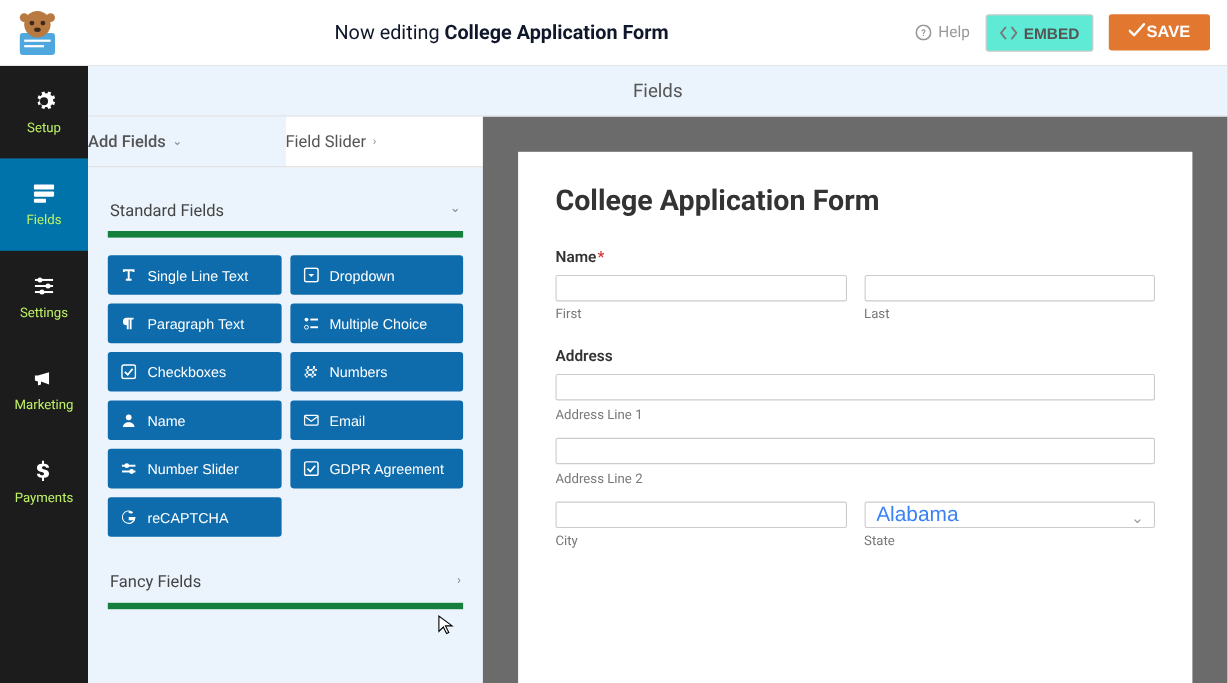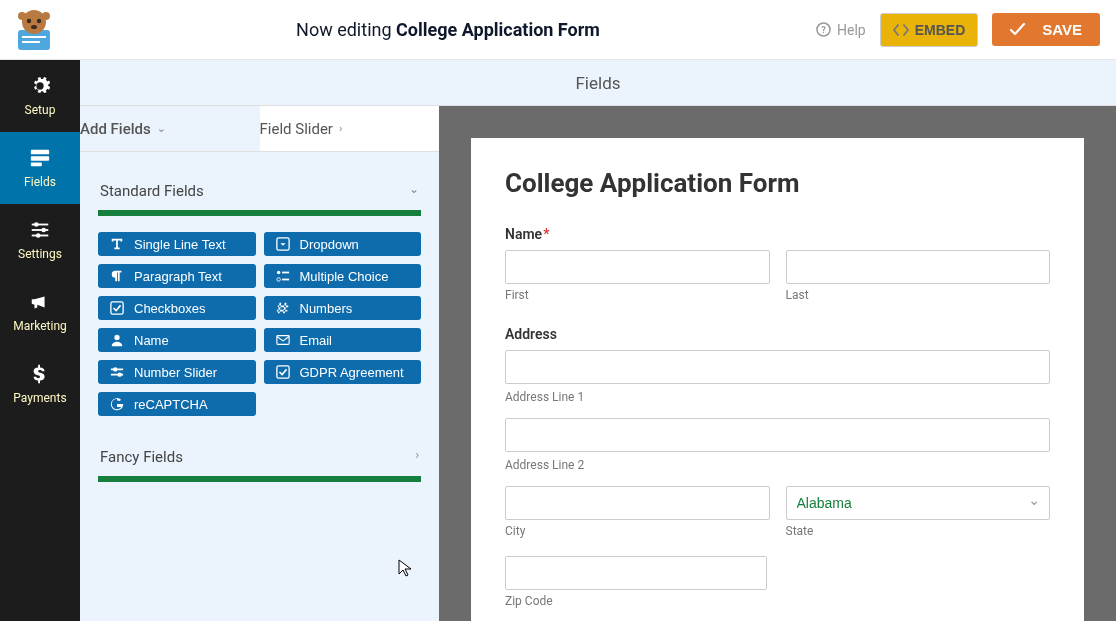--- a/index.html
+++ b/index.html
@@ -23,43 +23,43 @@
       border-bottom: 1px solid #e5e5e5;
       background: #fff;
     }
     .logo-wrap { width: 70px; display:flex; align-items:center; }
     .logo-icon { width: 48px; height: 44px; }
     .topbar-center { flex:1; text-align:center; font-size:18px; color:#0f172a; }
     .topbar-center strong { font-weight:700; }
     .topbar-right { display:flex; align-items:center; gap:14px; }
     .help-link { color:#999; display:flex; align-items:center; gap:6px; font-size:14px; cursor:pointer; }
     .btn-embed {
-      border:1px solid #ccc; background:#eab308; color:#555; font-weight:600;
+      border:1px solid #ccc; background:#5eead4; color:#555; font-weight:600;
       padding:8px 12px; border-radius:3px; cursor:pointer; display:flex; align-items:center; gap:6px;
       font-size:14px;
     }
     .btn-save {
       background:#e27730; color:#fff; border:none; font-weight:700;
-      padding:8px 18px; border-radius:3px; cursor:pointer; display:flex; align-items:center; gap:17px;
+      padding:8px 18px; border-radius:3px; cursor:pointer; display:flex; align-items:flex-start; gap:1px;
       font-size:15px;
     }
 
     
     .body-wrap {
       display:flex;
       height: calc(621px - 60px);
     }
 
     
     .rail {
       width:80px; background:#1c1c1c; display:flex; flex-direction:column;
     }
     .rail-item {
-      height:72px; display:flex; flex-direction:column; align-items:center; justify-content:center;
-      color:#fef9c3; font-size:12px; gap:6px; cursor:pointer;
+      height:84px; display:flex; flex-direction:column; align-items:center; justify-content:center;
+      color:#bef264; font-size:12px; gap:6px; cursor:pointer;
     }
     .rail-item.active { background:#0073aa; }
     .rail-item svg { width:22px; height:22px; fill:#fff; }
 
     
     .main {
       flex:1; display:flex; flex-direction:column;
       background:#ebf3fc;
     }
     .section-title {
@@ -88,40 +88,40 @@
       padding:10px 2px; border-bottom:6px solid #15803d; color:#444;
       cursor:pointer; font-size:15px;
     }
     .group-header .chev { font-size:12px; color:#888; }
 
     .field-grid {
       display:grid; grid-template-columns:1fr 1fr; gap:8px; padding:16px 0 22px 0;
     }
     .field-btn {
       background:#0e6cad; color:#fff; border:none; border-radius:3px;
-      height:24px; display:flex; align-items:center; gap:10px;
+      height:36px; display:flex; align-items:center; gap:10px;
       padding:0 12px; font-size:13px; cursor:pointer; text-align:left;
     }
     .field-btn svg { width:14px; height:14px; fill:#fff; flex-shrink:0; }
 
     
     .preview-wrap {
       flex:1; background:#6b6b6b; padding:32px 32px 0 32px; overflow:auto;
     }
     .form-card {
       background:#fff; padding:30px 34px 40px 34px; min-height:100%;
     }
     .form-title { font-size:26px; font-weight:700; color:#333; margin-bottom:28px; }
     .field-label { font-weight:600; font-size:14px; color:#333; margin-bottom:8px; display:block; }
     .req { color:#d63638; margin-left:1px; }
     .row { display:flex; gap:16px; margin-bottom:4px; }
     .col { flex:1; }
     .text-input, .select-input {
-      width:100%; height:34px; border:1px solid #ccc; border-radius:2px;
-      padding:0 10px; font-size:14px; background:#fff; color:#15803d;
+      width:100%; height:24px; border:1px solid #ccc; border-radius:2px;
+      padding:0 10px; font-size:19px; background:#fff; color:#3b82f6;
     }
     .select-input { appearance:none; -webkit-appearance:none; position:relative; }
     .select-wrap { position:relative; }
     .select-wrap::after {
       content:"⌄"; position:absolute; right:10px; top:6px; color:#999; font-size:14px; pointer-events:none;
     }
     .sub-label { font-size:12px; color:#777; margin-top:4px; margin-bottom:14px; display:block; }
     .field-block { margin-bottom:10px; }
     .addr-input { margin-bottom:2px; }
 
@@ -361,26 +361,20 @@
               <div class="col">
                 <div class="select-wrap">
                   <select class="select-input">
                     <option>Alabama</option>
                   </select>
                 </div>
                 <span class="sub-label">State</span>
               </div>
             </div>
 
-            <div class="row">
-              <div class="col" style="max-width:48%;">
-                <input type="text" class="text-input" style="">
-                <span class="sub-label">Zip Code</span>
-              </div>
-            </div>
           </div>
         </div>
       </div>
 
     </div>
   </div>
 </div>
 
 <svg class="fake-cursor" viewBox="0 0 20 20">
   <path d="M3 2l0 14 4-4 3 6 2-1-3-6 6 0z" fill="#fff" stroke="#000" stroke-width="1"></path>

